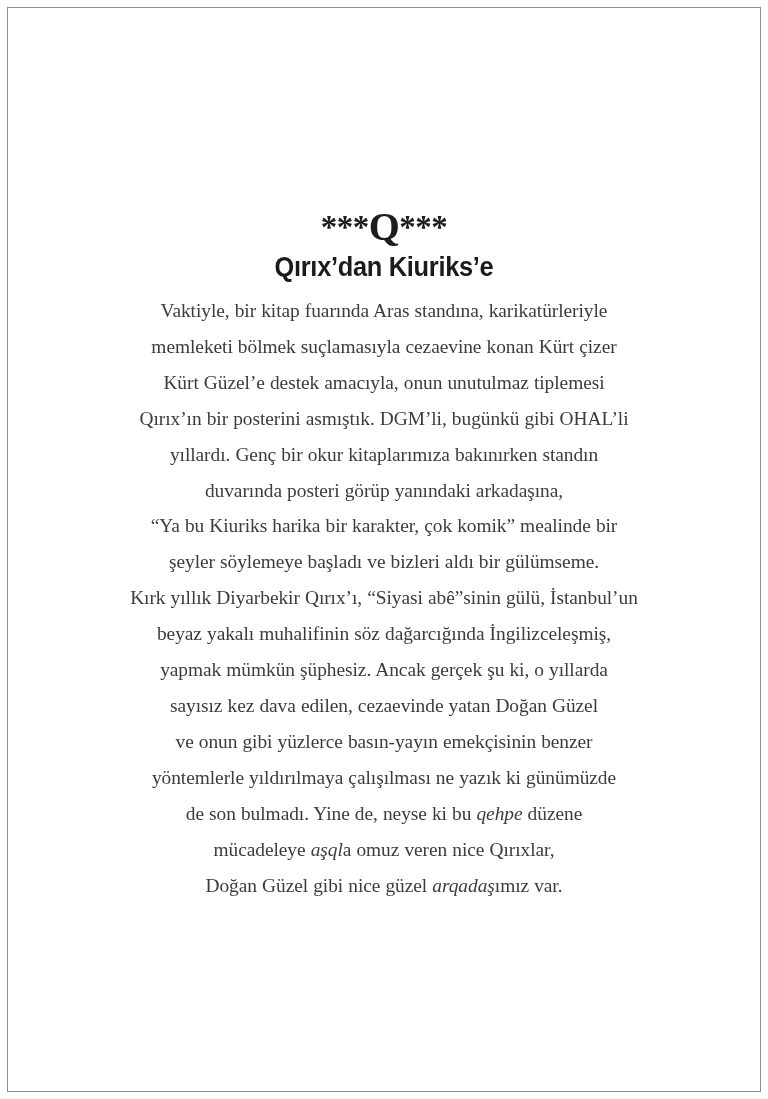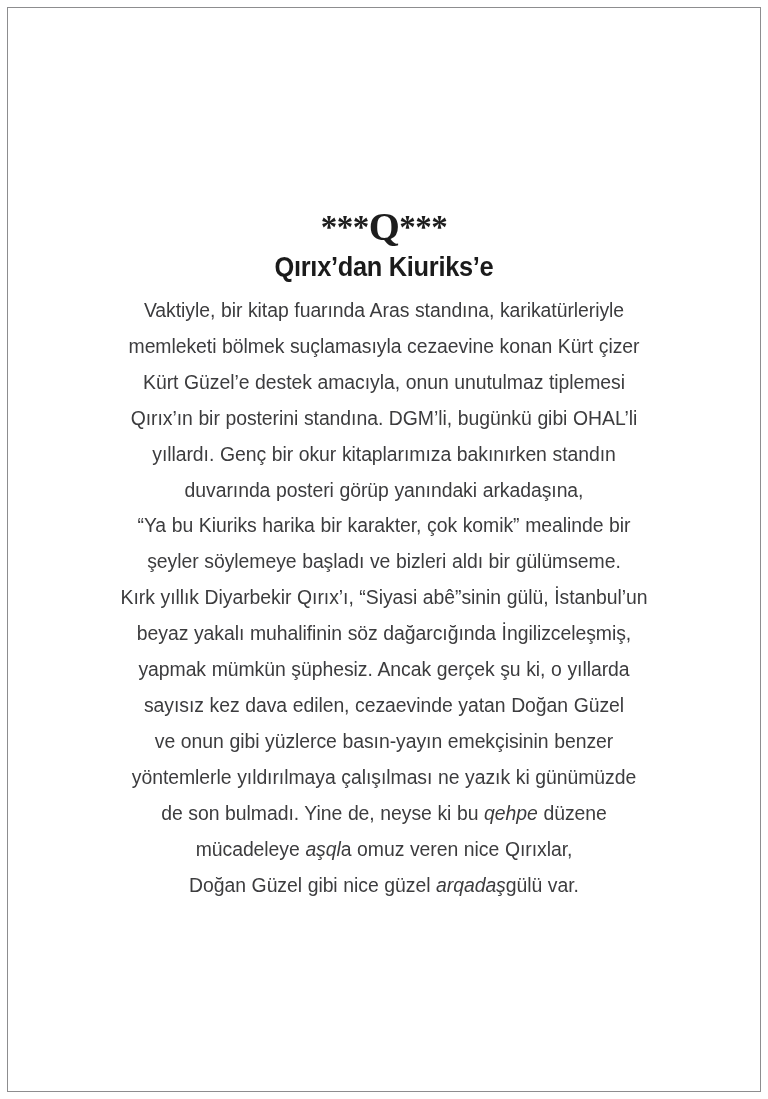--- a/index.html
+++ b/index.html
@@ -62,20 +62,21 @@
     font-family: "Liberation Sans", sans-serif;
     font-size: 19.4px;
     line-height: 35.9px;
     color: #3c3c3e;
     letter-spacing: -0.05px;
     word-spacing: 0.3px;
   }
   .body-line {
     display: block;
     white-space: nowrap;
+    font-family: Liberation Serif, serif;
   }
   .body-line em {
     font-style: italic;
   }
 </style>
 </head>
 <body>
 
 <div class="page">
 
@@ -84,31 +85,31 @@
   <div class="content">
 
     <div class="ornament"><span>***</span><span class="ornament-q">Q</span><span>***</span></div>
 
     <h1 class="chapter-title">Qırıx’dan Kiuriks’e</h1>
 
     <div class="body-text">
         <span class="body-line"><span>Vaktiyle, bir kitap fuarında Aras standına, karikatürleriyle</span></span>
         <span class="body-line"><span>memleketi bölmek suçlamasıyla cezaevine konan Kürt çizer</span></span>
         <span class="body-line"><span>Kürt Güzel’e destek amacıyla, onun unutulmaz tiplemesi</span></span>
-        <span class="body-line"><span>Qırıx’ın bir posterini standına. DGM’li, bugünkü gibi OHAL’li</span></span>
+        <span class="body-line"><span>Qırıx’ın bir posterini asmıştık. DGM’li, bugünkü gibi OHAL’li</span></span>
         <span class="body-line"><span>yıllardı. Genç bir okur kitaplarımıza bakınırken standın</span></span>
         <span class="body-line"><span>duvarında posteri görüp yanındaki arkadaşına,</span></span>
         <span class="body-line"><span>“Ya bu Kiuriks harika bir karakter, çok komik” mealinde bir</span></span>
         <span class="body-line"><span>şeyler söylemeye başladı ve bizleri aldı bir gülümseme.</span></span>
         <span class="body-line"><span>Kırk yıllık Diyarbekir Qırıx’ı, “Siyasi abê”sinin gülü, İstanbul’un</span></span>
         <span class="body-line"><span>beyaz yakalı muhalifinin söz dağarcığında İngilizceleşmiş,</span></span>
         <span class="body-line"><span>yapmak mümkün şüphesiz. Ancak gerçek şu ki, o yıllarda</span></span>
         <span class="body-line"><span>sayısız kez dava edilen, cezaevinde yatan Doğan Güzel</span></span>
         <span class="body-line"><span>ve onun gibi yüzlerce basın-yayın emekçisinin benzer</span></span>
         <span class="body-line"><span>yöntemlerle yıldırılmaya çalışılması ne yazık ki günümüzde</span></span>
         <span class="body-line"><span>de son bulmadı. Yine de, neyse ki bu </span><em>qehpe</em><span> düzene</span></span>
         <span class="body-line"><span>mücadeleye </span><em>aşql</em><span>a omuz veren nice Qırıxlar,</span></span>
-        <span class="body-line"><span>Doğan Güzel gibi nice güzel </span><em>arqadaş</em><span>gülü var.</span></span>
+        <span class="body-line"><span>Doğan Güzel gibi nice güzel </span><em>arqadaş</em><span>ımız var.</span></span>
       </div>
 
   </div>
 
 </div>
 
 </body></html>

